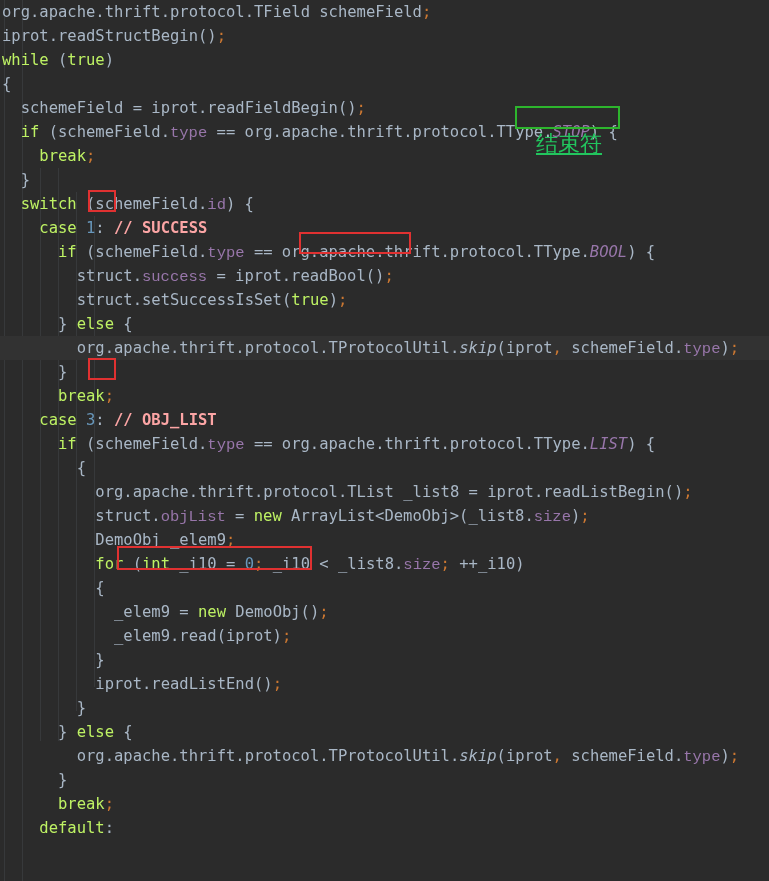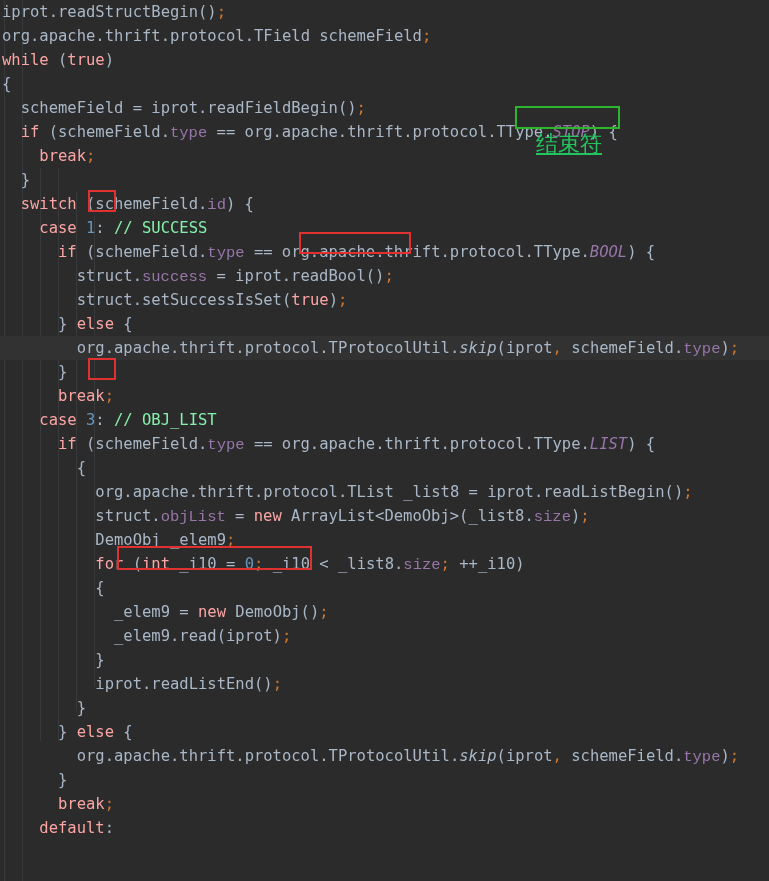--- a/index.html
+++ b/index.html
@@ -41,23 +41,23 @@
     right: 0;
     bottom: 0;
     padding: 0;
   }
   .line {
     height: 24px;
     white-space: pre;
     color: #a9b7c6;
     padding-left: 2px;
   }
-  .kw      { color: #fca5a5; }
+  .kw      { color: #bef264; }
   .num     { color: #6897bb; }
-  .cmt     { color: #86efac; }
+  .cmt     { color: #fca5a5; font-weight: bold; }
   .fld     { color: #9876aa; font-family: Liberation Mono, monospace; }
   .stat    { color: #9876aa; font-style: italic; margin-top: 38px; }
   .mth     { color: #a9b7c6; font-style: italic; }
   .sem     { color: #cc7832; }
   .pln     { color: #a9b7c6; }
   .type    { color: #a9b7c6; }
 
   
   .anno-box {
     position: absolute;
@@ -85,23 +85,23 @@
   <div class="guide" style="left:22px"></div>
   <div class="guide" style="left:40px;top:168px;bottom:140px"></div>
   <div class="guide" style="left:58px;top:168px;bottom:140px"></div>
   <div class="guide" style="left:76px;top:192px;bottom:170px"></div>
   <div class="guide" style="left:94px;top:216px;bottom:194px"></div>
 
   <div class="line-highlight" style="top:336px"></div>
 
   <div class="code-layer">
 
+    <div class="line"><span class="pln">org.apache.thrift.protocol.</span><span class="type">TField schemeField</span><span class="sem">;</span></div>
+
     <div class="line"><span class="pln">iprot.readStructBegin()</span><span class="sem">;</span></div>
-
-    <div class="line"><span class="pln">org.apache.thrift.protocol.</span><span class="type">TField schemeField</span><span class="sem">;</span></div>
 
     <div class="line"><span class="kw">while</span><span class="pln"> (</span><span class="kw">true</span><span class="pln">)</span></div>
 
     <div class="line"><span class="pln">{</span></div>
 
     <div class="line"><span class="pln">  schemeField = iprot.readFieldBegin()</span><span class="sem">;</span></div>
 
     <div class="line"><span class="pln">  </span><span class="kw">if</span><span class="pln"> (schemeField.</span><span class="fld">type</span><span class="pln"> == org.apache.thrift.protocol.TType.</span><span class="stat">STOP</span><span class="pln">) {</span></div>
 
     <div class="line"><span class="pln">    </span><span class="kw">break</span><span class="sem">;</span></div>

